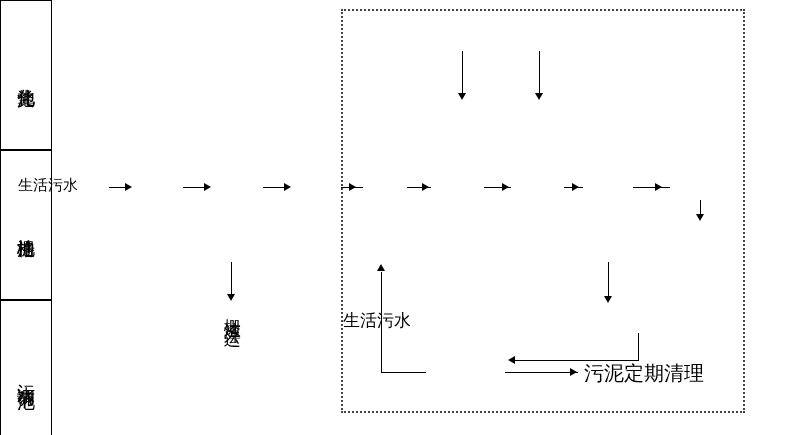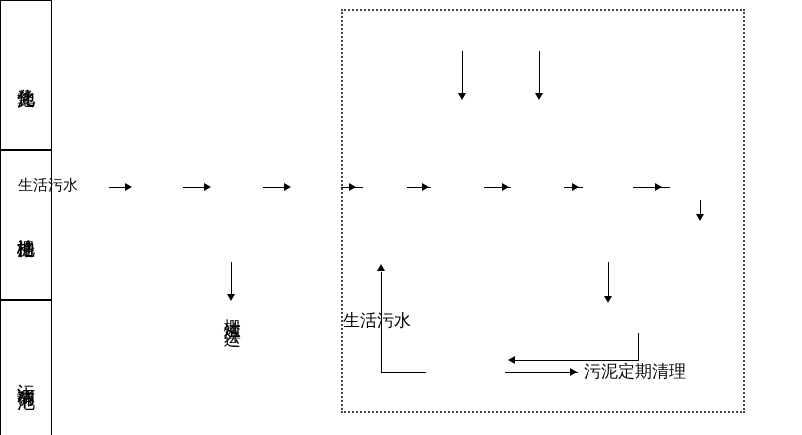--- a/index.html
+++ b/index.html
@@ -140,21 +140,21 @@
 
   <div class="vline" style="left:608px;top:262px;height:36px;"></div>
   <div class="arrow-d" style="left:604px;top:296px;"></div>
 
   <div class="vline" style="left:638px;top:333px;height:28px;"></div>
   <div class="hline" style="left:512px;top:360px;width:127px;"></div>
   <div class="arrow-l" style="left:508px;top:356px;"></div>
 
   <div class="hline" style="left:505px;top:372px;width:73px;"></div>
   <div class="arrow-r" style="left:570px;top:368px;"></div>
-  <div class="text-label black-txt" style="left:584px;top:362px;font-size:17px;">污泥定期清理</div>
+  <div class="text-label black-txt" style="left:584px;top:362px;font-size:20px;">污泥定期清理</div>
 
   <div class="hline" style="left:381px;top:372px;width:45px;"></div>
   <div class="vline" style="left:381px;top:272px;height:101px;"></div>
   <div class="hline" style="left:381px;top:272px;width:1px;"></div>
   <div class="arrow-u" style="left:377px;top:264px;"></div>
 
   <div class="text-label black-txt" style="left:343px;top:311px;font-size:17px;">生活污水</div>
 
 </div>
 

